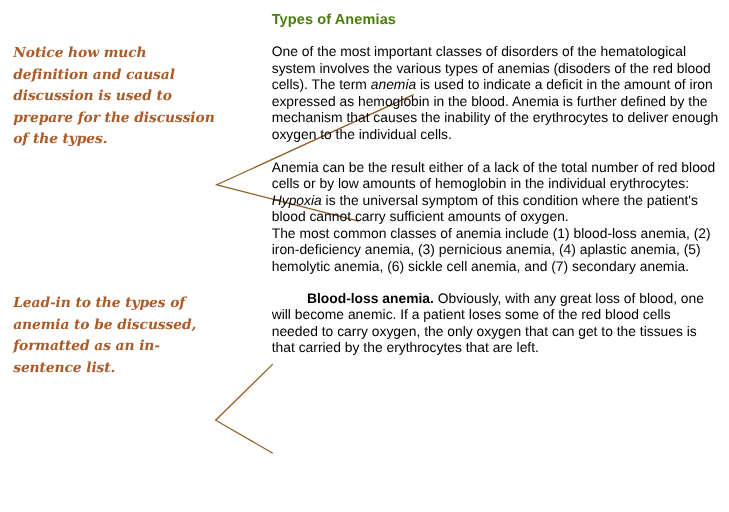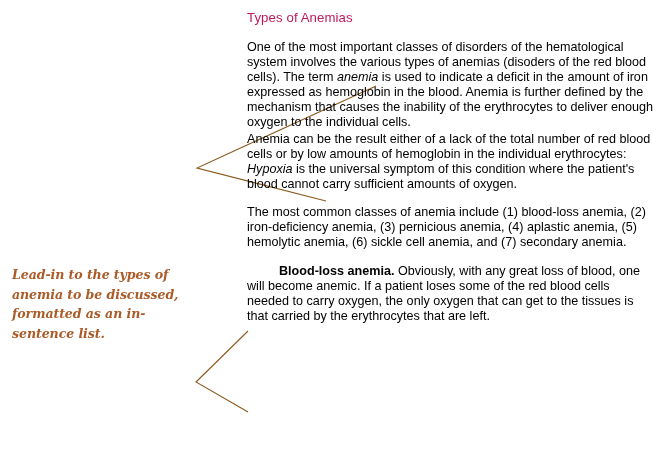--- a/index.html
+++ b/index.html
@@ -53,53 +53,54 @@
 
   
   .body-col {
     position: absolute;
     left: 247px;
     top: 0;
     width: 408px;
   }
   .doc-title {
     font-family: "Liberation Sans", sans-serif;
-    font-weight: 400;
+    font-weight: 700;
     font-size: 13.2px;
-    color: #be185d;
+    color: #4d7c0f;
     margin: 10px 0 0 0;
     letter-spacing: 0.1px;
   }
   .para {
     font-family: "Liberation Sans", sans-serif;
     font-size: 12.6px;
     line-height: 15px;
     color: #000000;
     margin: 0;
     padding: 0;
   }
   .para.p1 { margin-top: 15px; }
-  .para.p2 { margin-top: 2px; }
-  .para.p3 { margin-top: 13px; }
+  .para.p2 { margin-top: 15px; }
+  .para.p3 { }
   .para.p4 { margin-top: 14px; }
   .para.p5 { margin-top: 14px; }
   .run-in {
     font-weight: 700;
     padding-left: 32px;
   }
   .term-italic {
     font-style: italic;
   }
 </style>
 </head>
 <body>
 
 <div id="page">
 
   <div class="annotations">
+    <div class="annot annot-1">Notice how much definition and causal discussion is used to prepare for the discussion of the types.</div>
     <div class="annot annot-3">Lead-in to the types of anemia to be discussed, formatted as an in-sentence list.</div>
   </div>
 
   <svg class="connectors" viewBox="0 0 663 465" width="663" height="465">
     <polyline points="376,86 197,168 326,201" fill="none" stroke="#8C5A1E" stroke-width="1.1"></polyline>
     <polyline points="248,331 196,382 248,412" fill="none" stroke="#8C5A1E" stroke-width="1.1"></polyline>
   </svg>
 
   <div class="body-col">
 

